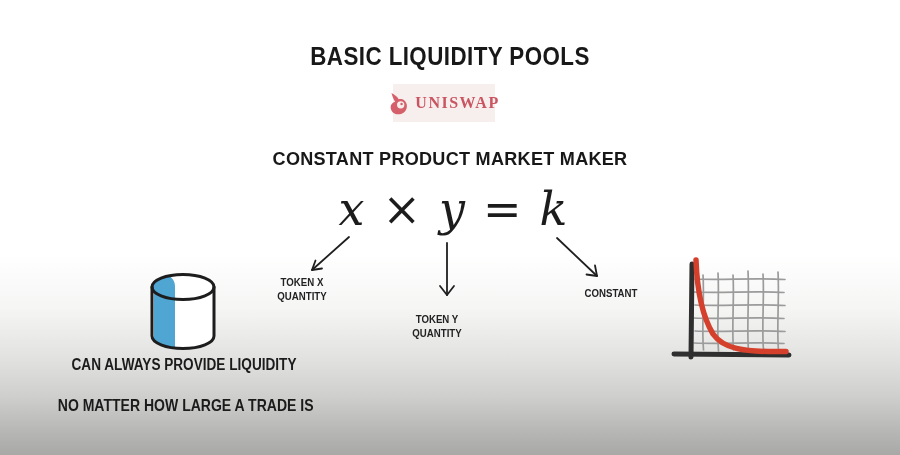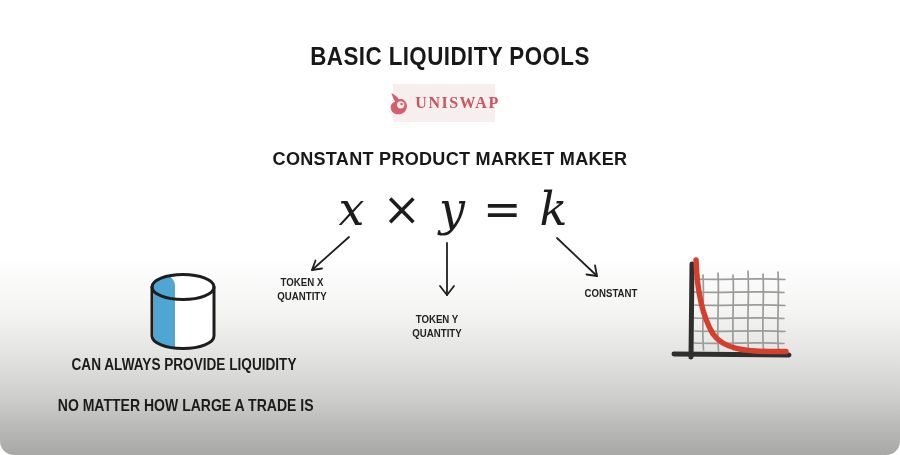--- a/index.html
+++ b/index.html
@@ -2,21 +2,20 @@
 <html><head>
 <meta charset="utf-8">
 <style>
   html,body{margin:0;padding:0;}
   body{width:900px;height:455px;font-family:"Liberation Sans",sans-serif;}
   .frame{
     position:relative;width:900px;height:455px;overflow:hidden;
     background:linear-gradient(to bottom,
       #ffffff 0%, #ffffff 56%, #f5f5f4 68%, #e3e3e2 78%,
       #cfcfce 87%, #b9b9b8 94%, #a8a8a7 100%);
-    border-radius:14px;
   }
   .abs{position:absolute;}
   .handtext{color:#181818;font-weight:700;}
   .title{
     left:0;top:40px;width:900px;text-align:center;
     font-size:26px;letter-spacing:.5px;line-height:32px;
     transform:scaleX(.86);transform-origin:50% 50%;
   }
   .badge{
     left:393px;top:84px;width:102px;height:38px;

